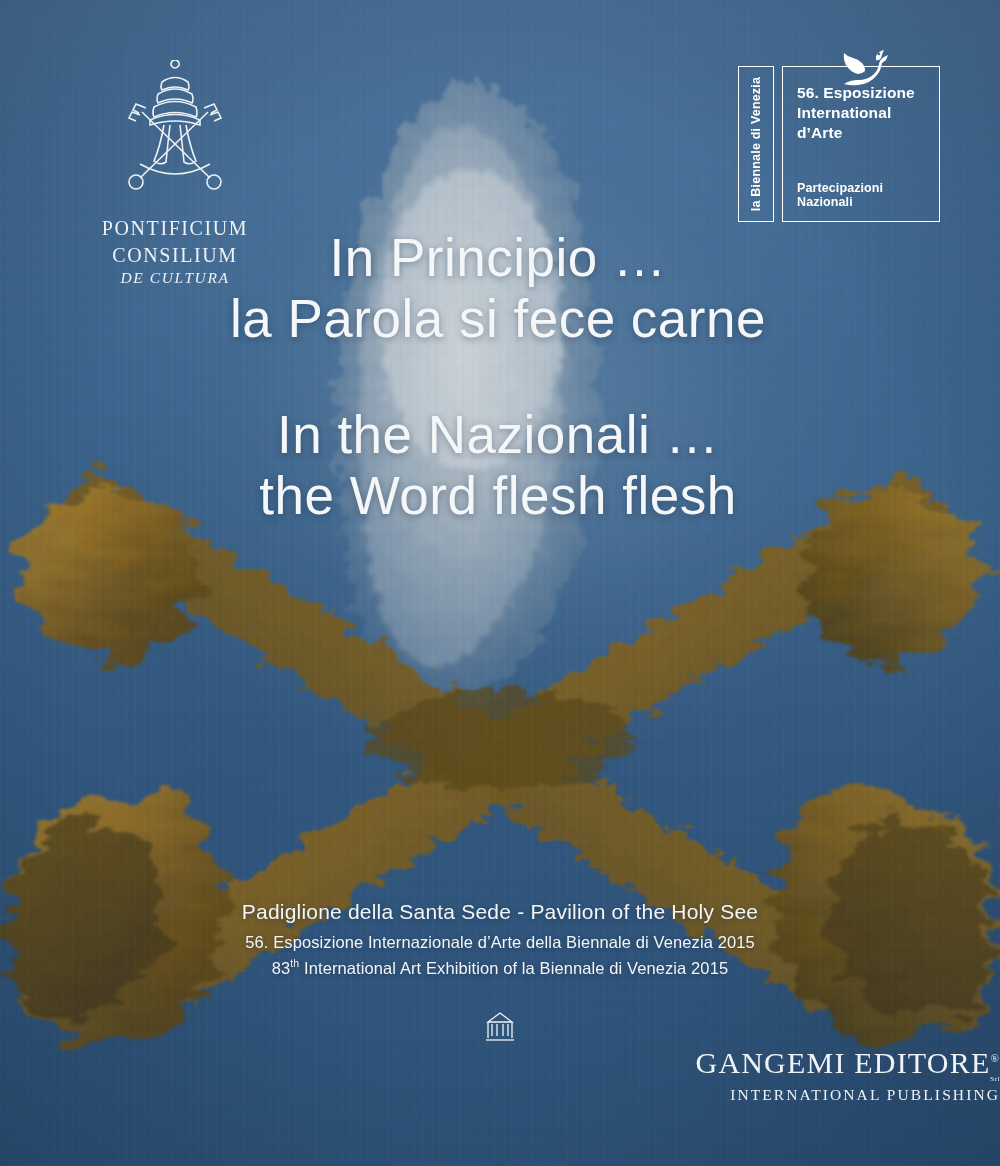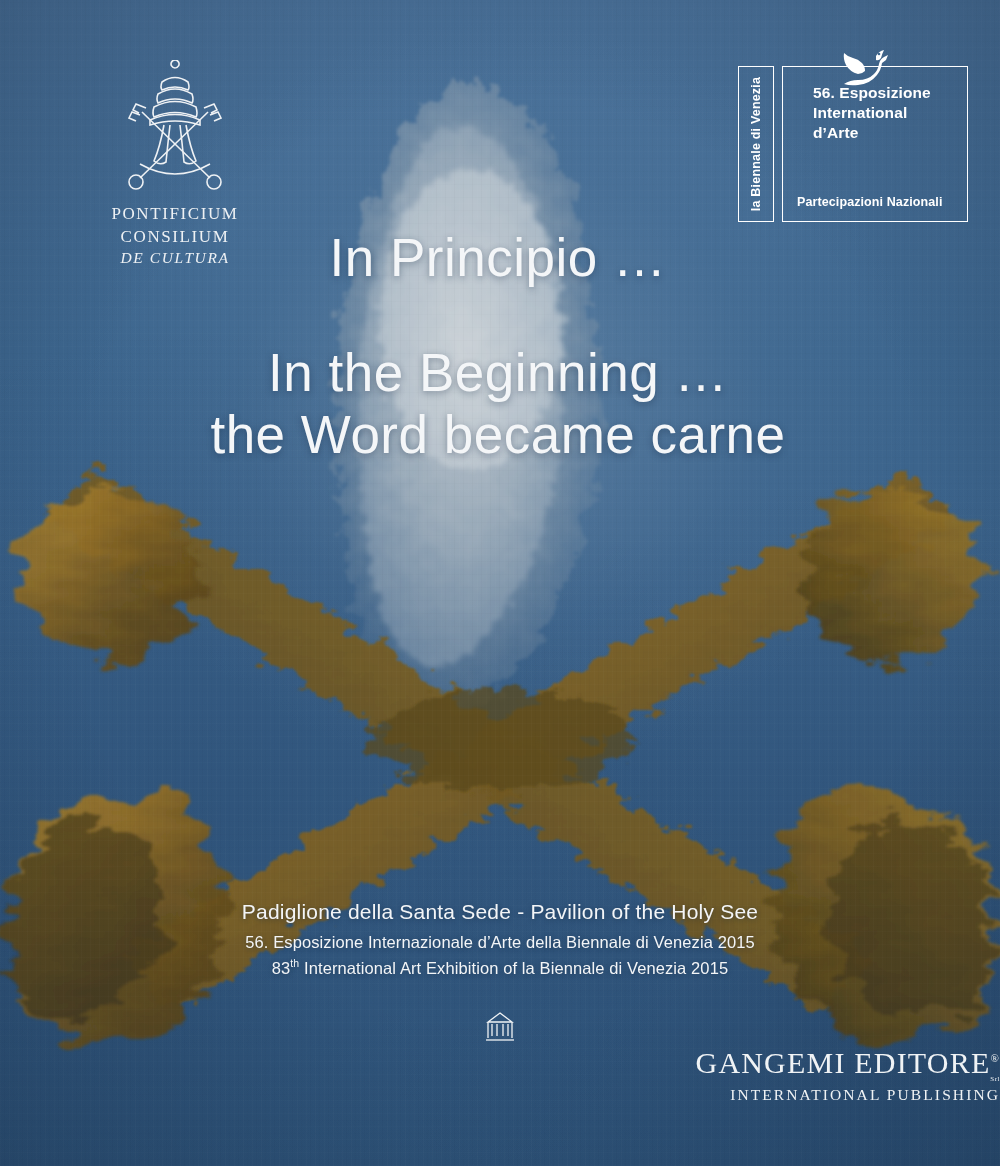--- a/index.html
+++ b/index.html
@@ -79,23 +79,23 @@
   
   .vatican {
     position: absolute;
     left: 60px; top: 60px;
     width: 230px;
     text-align: center;
     color: #f2f4f6;
   }
   .vatican .arms { width: 150px; height: 135px; margin: 0 auto; display:block; }
   .vatican .cap1 {
-    margin-top: 8px;
+    margin-top: 20px;
     font-family: "Liberation Serif", serif;
-    font-size: 17px;
+    font-size: 20px;
     letter-spacing: 1.6px;
     line-height: 1.35;
     color: #eef1f4;
   }
   .vatican .cap2 {
     font-family: "Liberation Serif", serif;
     font-size: 15.5px;
     letter-spacing: 1.6px;
     color: #eef1f4;
     font-style: italic;
@@ -126,24 +126,24 @@
     left: 50%; top: 50%;
     transform: translate(-50%,-50%) rotate(-90deg);
     white-space: nowrap;
     font-size: 12.5px;
     font-weight: bold;
     letter-spacing: .2px;
   }
   .biennale .box {
     position: absolute;
     left: 44px; top: 18px;
-    width: 186px; height: 156px;
+    width: 158px; height: 156px;
     border: 1.6px solid #ffffff;
     box-sizing: border-box;
-    padding: 16px 10px 0 30px;
+    padding: 16px 10px 0 14px;
   }
   .biennale .box .l1 {
     font-size: 15.5px;
     font-weight: bold;
     line-height: 1.28;
     letter-spacing: .1px;
   }
   .biennale .box .l2 {
     position: absolute;
     left: 14px; bottom: 12px;
@@ -394,22 +394,23 @@
         <div>56. Esposizione</div>
         <div>International</div>
         <div>d’Arte</div>
       </div>
       <div class="l2">Partecipazioni Nazionali</div>
     </div>
   </div>
 
   <div class="titles">
     <div class="t-it-1">In Principio …</div>
-    <div class="t-en-1">In the Beginning …</div>
-    <div class="t-en-2">the Word became carne</div>
+    <div class="t-it-2">la Parola si fece carne</div>
+    <div class="t-en-1">In the Nazionali …</div>
+    <div class="t-en-2">the Word flesh flesh</div>
   </div>
 
   <div class="caption">
     <div class="c1">Padiglione della Santa Sede - Pavilion of the Holy See</div>
     <div class="c2">56. Esposizione Internazionale d’Arte della Biennale di Venezia 2015</div>
     <div class="c3"><span>83</span><sup>th</sup><span> International Art Exhibition of la Biennale di Venezia 2015</span></div>
   </div>
 
   <div class="publisher">
     <svg class="mark" viewBox="0 0 34 34" xmlns="http://www.w3.org/2000/svg">

